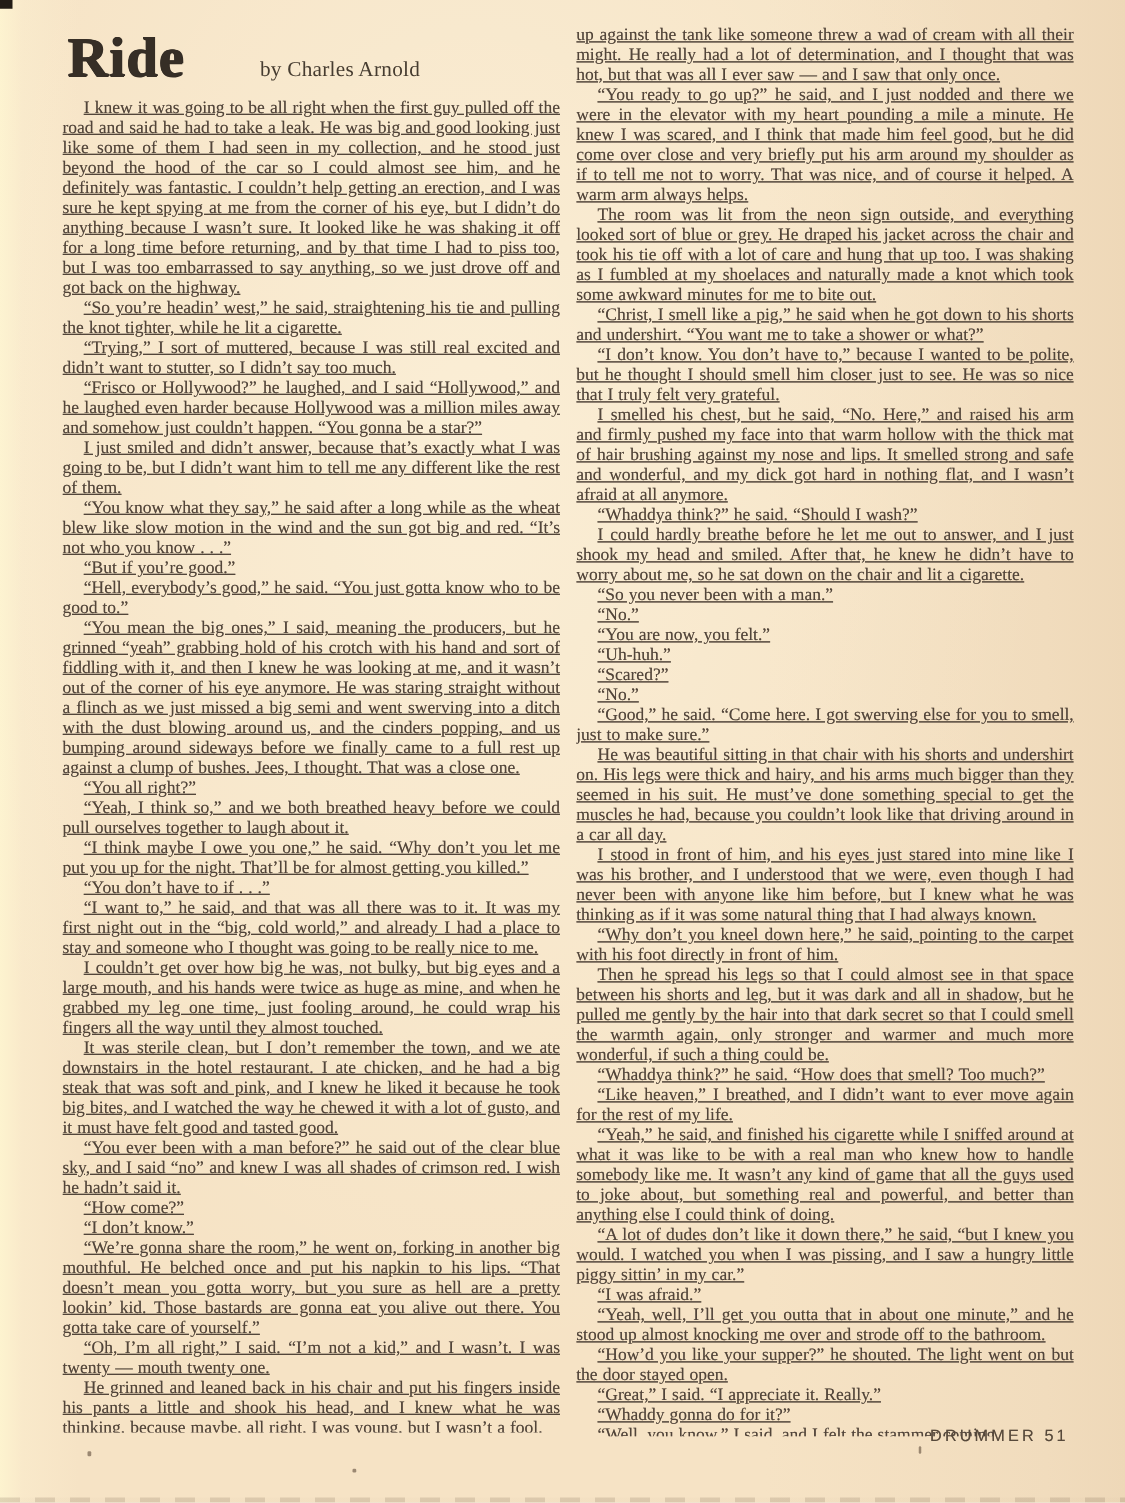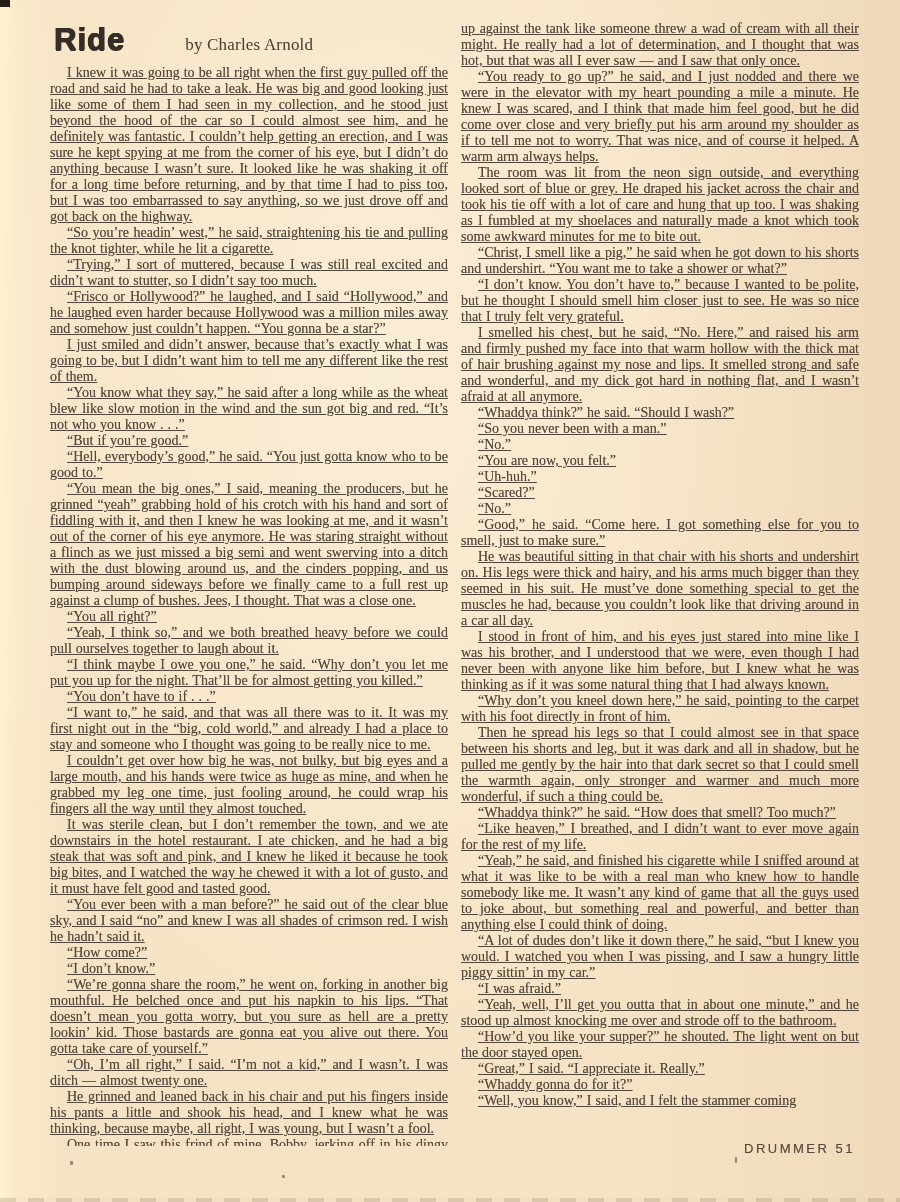--- a/index.html
+++ b/index.html
@@ -36,23 +36,23 @@
   .col-right { left: 461px; top: 21px; width: 398px; height: 1128px; }
   .title-block {
     display: flex;
     align-items: baseline;
     gap: 12px;
     padding-left: 4px;
     margin: 0 0 10px 0;
   }
   .title {
     margin: 0;
-    font-family: Liberation Sans, sans-serif;
+    font-family: Liberation Serif, serif;
     font-weight: bold;
-    font-size: 31px;
+    font-size: 45px;
     line-height: 1;
     letter-spacing: 1px;
     color: #362e26;
     text-shadow: 0.8px 0 0 currentColor, 0 0.6px 0 currentColor, -0.4px 0 0 currentColor;
   }
   .byline {
     font-size: 17px;
     color: #463c30;
     letter-spacing: 0.2px;
     margin-left: 48px;
@@ -124,42 +124,43 @@
         <p>“Yeah, I think so,” and we both breathed heavy before we could pull ourselves together to laugh about it.</p>
         <p>“I think maybe I owe you one,” he said. “Why don’t you let me put you up for the night. That’ll be for almost getting you killed.”</p>
         <p>“You don’t have to if . . .”</p>
         <p>“I want to,” he said, and that was all there was to it. It was my first night out in the “big, cold world,” and already I had a place to stay and someone who I thought was going to be really nice to me.</p>
         <p>I couldn’t get over how big he was, not bulky, but big eyes and a large mouth, and his hands were twice as huge as mine, and when he grabbed my leg one time, just fooling around, he could wrap his fingers all the way until they almost touched.</p>
         <p>It was sterile clean, but I don’t remember the town, and we ate downstairs in the hotel restaurant. I ate chicken, and he had a big steak that was soft and pink, and I knew he liked it because he took big bites, and I watched the way he chewed it with a lot of gusto, and it must have felt good and tasted good.</p>
         <p>“You ever been with a man before?” he said out of the clear blue sky, and I said “no” and knew I was all shades of crimson red. I wish he hadn’t said it.</p>
         <p>“How come?”</p>
         <p>“I don’t know.”</p>
         <p>“We’re gonna share the room,” he went on, forking in another big mouthful. He belched once and put his napkin to his lips. “That doesn’t mean you gotta worry, but you sure as hell are a pretty lookin’ kid. Those bastards are gonna eat you alive out there. You gotta take care of yourself.”</p>
-        <p>“Oh, I’m all right,” I said. “I’m not a kid,” and I wasn’t. I was ditch — almost twenty one.</p>
+        <p>“Oh, I’m all right,” I said. “I’m not a kid,” and I wasn’t. I was twenty — mouth twenty one.</p>
         <p>He grinned and leaned back in his chair and put his fingers inside his pants a little and shook his head, and I knew what he was thinking, because maybe, all right, I was young, but I wasn’t a fool.</p>
         <p>One time I saw this frind of mine, Bobby, jerking off in his dingy bathroom. I watched him through the window, and I still think he knew I was there, but we never talked about it, and when he shot his load across the toilet, it just splattered</p>
       </div>
   </div>
 
   <div class="col col-right">
     <div class="paras" id="right-paras">
         <p class="no-indent">up against the tank like someone threw a wad of cream with all their might. He really had a lot of determination, and I thought that was hot, but that was all I ever saw — and I saw that only once.</p>
         <p>“You ready to go up?” he said, and I just nodded and there we were in the elevator with my heart pounding a mile a minute. He knew I was scared, and I think that made him feel good, but he did come over close and very briefly put his arm around my shoulder as if to tell me not to worry. That was nice, and of course it helped. A warm arm always helps.</p>
         <p>The room was lit from the neon sign outside, and everything looked sort of blue or grey. He draped his jacket across the chair and took his tie off with a lot of care and hung that up too. I was shaking as I fumbled at my shoelaces and naturally made a knot which took some awkward minutes for me to bite out.</p>
         <p>“Christ, I smell like a pig,” he said when he got down to his shorts and undershirt. “You want me to take a shower or what?”</p>
         <p>“I don’t know. You don’t have to,” because I wanted to be polite, but he thought I should smell him closer just to see. He was so nice that I truly felt very grateful.</p>
         <p>I smelled his chest, but he said, “No. Here,” and raised his arm and firmly pushed my face into that warm hollow with the thick mat of hair brushing against my nose and lips. It smelled strong and safe and wonderful, and my dick got hard in nothing flat, and I wasn’t afraid at all anymore.</p>
         <p>“Whaddya think?” he said. “Should I wash?”</p>
+        <p>I could hardly breathe before he let me out to answer, and I just shook my head and smiled. After that, he knew he didn’t have to worry about me, so he sat down on the chair and lit a cigarette.</p>
         <p>“So you never been with a man.”</p>
         <p>“No.”</p>
         <p>“You are now, you felt.”</p>
         <p>“Uh-huh.”</p>
         <p>“Scared?”</p>
         <p>“No.”</p>
-        <p>“Good,” he said. “Come here. I got something else for you to smell, just to make sure.”</p>
+        <p>“Good,” he said. “Come here. I got swerving else for you to smell, just to make sure.”</p>
         <p>He was beautiful sitting in that chair with his shorts and undershirt on. His legs were thick and hairy, and his arms much bigger than they seemed in his suit. He must’ve done something special to get the muscles he had, because you couldn’t look like that driving around in a car all day.</p>
         <p>I stood in front of him, and his eyes just stared into mine like I was his brother, and I understood that we were, even though I had never been with anyone like him before, but I knew what he was thinking as if it was some natural thing that I had always known.</p>
         <p>“Why don’t you kneel down here,” he said, pointing to the carpet with his foot directly in front of him.</p>
         <p>Then he spread his legs so that I could almost see in that space between his shorts and leg, but it was dark and all in shadow, but he pulled me gently by the hair into that dark secret so that I could smell the warmth again, only stronger and warmer and much more wonderful, if such a thing could be.</p>
         <p>“Whaddya think?” he said. “How does that smell? Too much?”</p>
         <p>“Like heaven,” I breathed, and I didn’t want to ever move again for the rest of my life.</p>
         <p>“Yeah,” he said, and finished his cigarette while I sniffed around at what it was like to be with a real man who knew how to handle somebody like me. It wasn’t any kind of game that all the guys used to joke about, but something real and powerful, and better than anything else I could think of doing.</p>
         <p>“A lot of dudes don’t like it down there,” he said, “but I knew you would. I watched you when I was pissing, and I saw a hungry little piggy sittin’ in my car.”</p>
         <p>“I was afraid.”</p>
         <p>“Yeah, well, I’ll get you outta that in about one minute,” and he stood up almost knocking me over and strode off to the bathroom.</p>

